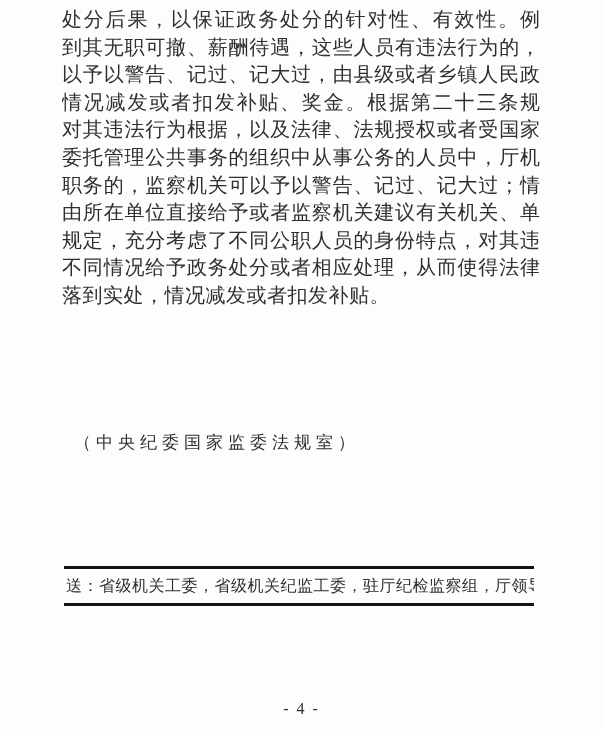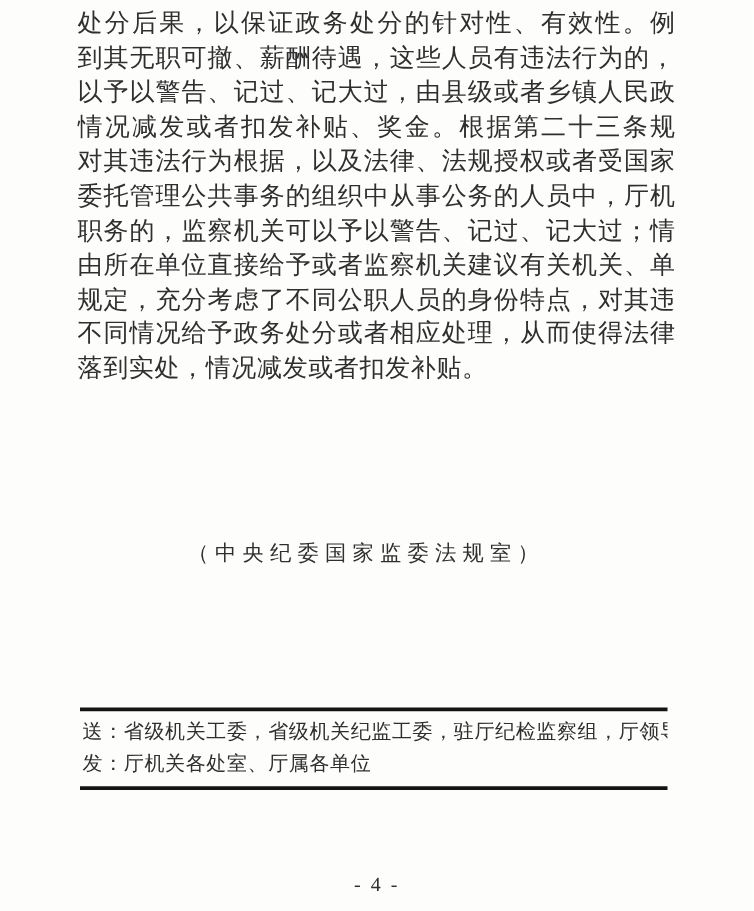--- a/index.html
+++ b/index.html
@@ -36,23 +36,23 @@
     text-align-last: justify;
     text-justify: inter-character;
   }
   .body-line.last {
     text-align-last: left;
     letter-spacing: 0.5px;
   }
   .attribution {
     position: absolute;
     top: 431px;
-    left: 64px;
+    left: 74px;
     width: 458px;
-    text-align: center;
+    text-align: left;
     font-size: 17px;
     letter-spacing: 5px;
   }
   .notice {
     position: absolute;
     top: 566px;
     left: 64px;
     width: 470px;
     border-top: 3px solid var(--rule);
     border-bottom: 3px solid var(--rule);
@@ -93,18 +93,17 @@
     <div class="body-line">由所在单位直接给予或者监察机关建议有关机关、单位给予降低</div>
     <div class="body-line">规定，充分考虑了不同公职人员的身份特点，对其违法行为根据</div>
     <div class="body-line">不同情况给予政务处分或者相应处理，从而使得法律的适用真正</div>
     <div class="body-line last">落到实处，情况减发或者扣发补贴。</div>
   </div>
 
   <div class="attribution">（中央纪委国家监委法规室）</div>
 
   <div class="notice">
     <div class="notice-line">送：省级机关工委，省级机关纪监工委，驻厅纪检监察组，厅领导</div>
-    <div class="notice-line">发：厅机关各处室、厅属各单位</div>
   </div>
 
   <div class="page-number">- 4 -</div>
 
 </div>
 
 </body></html>

